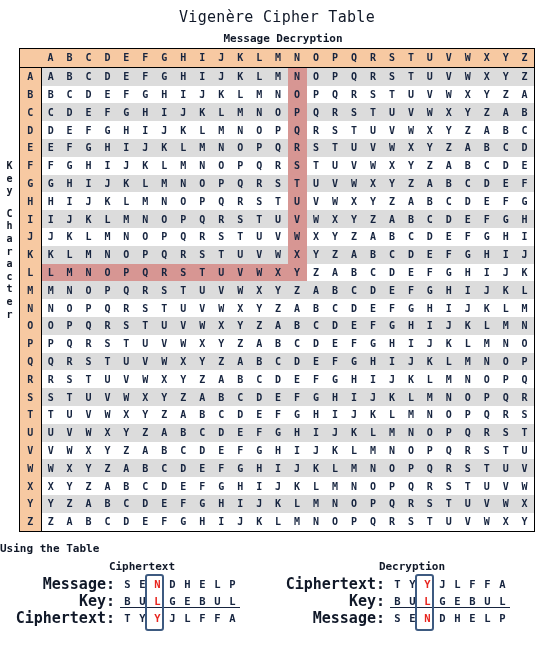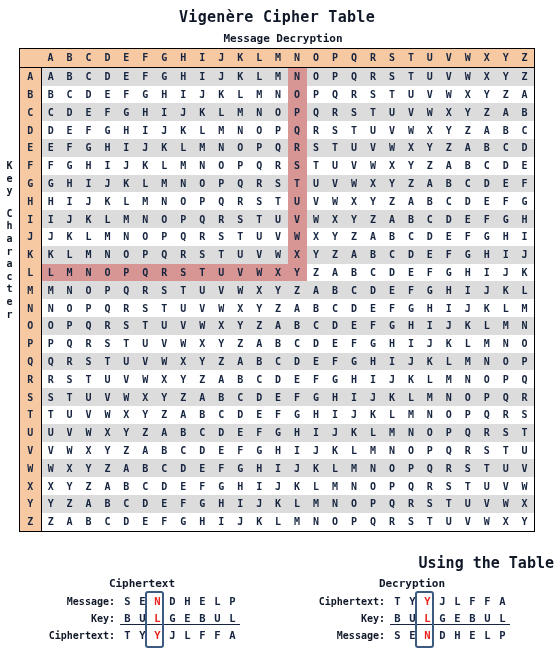--- a/index.html
+++ b/index.html
@@ -15,21 +15,21 @@
     overflow: hidden;
   }
   .page {
     position: relative;
     width: 554px;
     height: 671px;
   }
   .title {
     text-align: center;
     font-size: 15px;
-    font-weight: bold;
+    font-weight: normal;
     color: #101828;
     padding-top: 8px;
     letter-spacing: 0.3px;
   }
   .msg-char-label {
     text-align: center;
     font-size: 11px;
     font-weight: bold;
     color: #101828;
     margin-top: 6px;
@@ -86,25 +86,25 @@
     font-weight: bold;
     border-right: 1px solid #000000;
   }
   tr.headrow th { border-bottom: 1px solid #000000; }
   td.cell { background: #ffffff; }
   tr.odd td.cell { background: #dcdcdc; }
   td.cell.hl { background: #d79693 !important; }
   tbody tr:first-child td.cell { border-top: 0; }
 
   .using-title {
-    text-align: right;
-    font-size: 15px;
+    text-align: left;
+    font-size: 11px;
     font-weight: bold;
     color: #101828;
-    margin-top: 22px;
+    margin-top: 10px;
   }
   .examples {
     display: flex;
     justify-content: center;
     margin-top: 5px;
   }
   .example {
     width: 270px;
   }
   .ex-title {
@@ -116,21 +116,21 @@
   }
   .ex-rows { position: relative; }
   .ex-row {
     display: flex;
     align-items: center;
     height: 17px;
   }
   .ex-label {
     width: 108px;
     text-align: right;
-    font-size: 10px;
+    font-size: 15px;
     font-weight: bold;
     color: #101828;
     padding-right: 5px;
     white-space: nowrap;
   }
   .ex-letters {
     display: flex;
   }
   .ex-letters span {
     display: inline-block;

